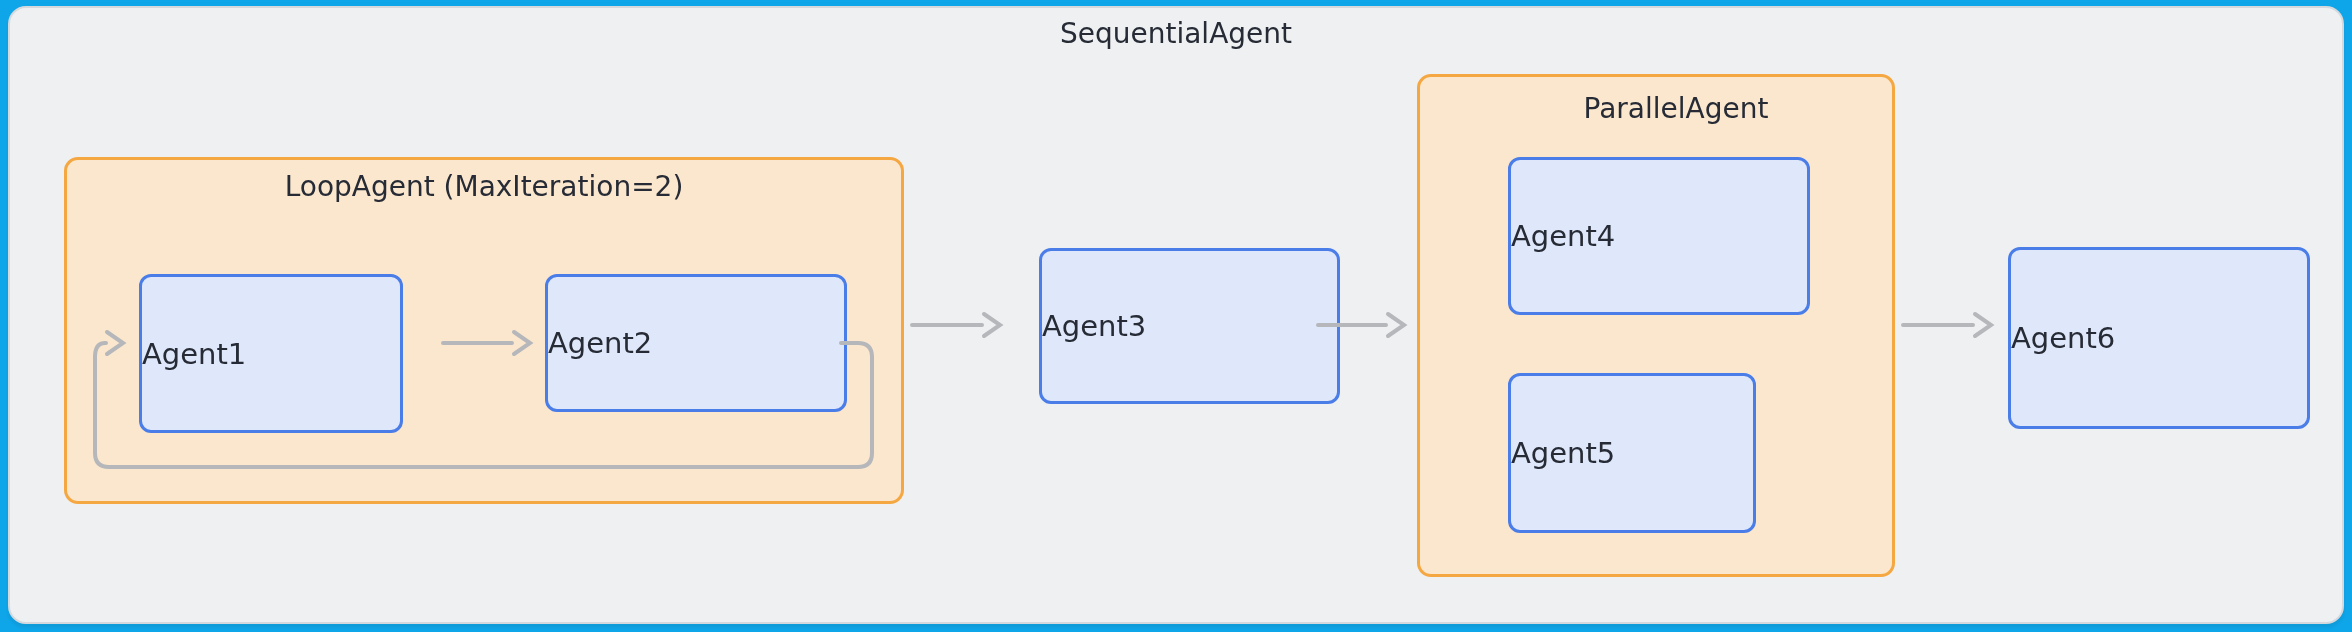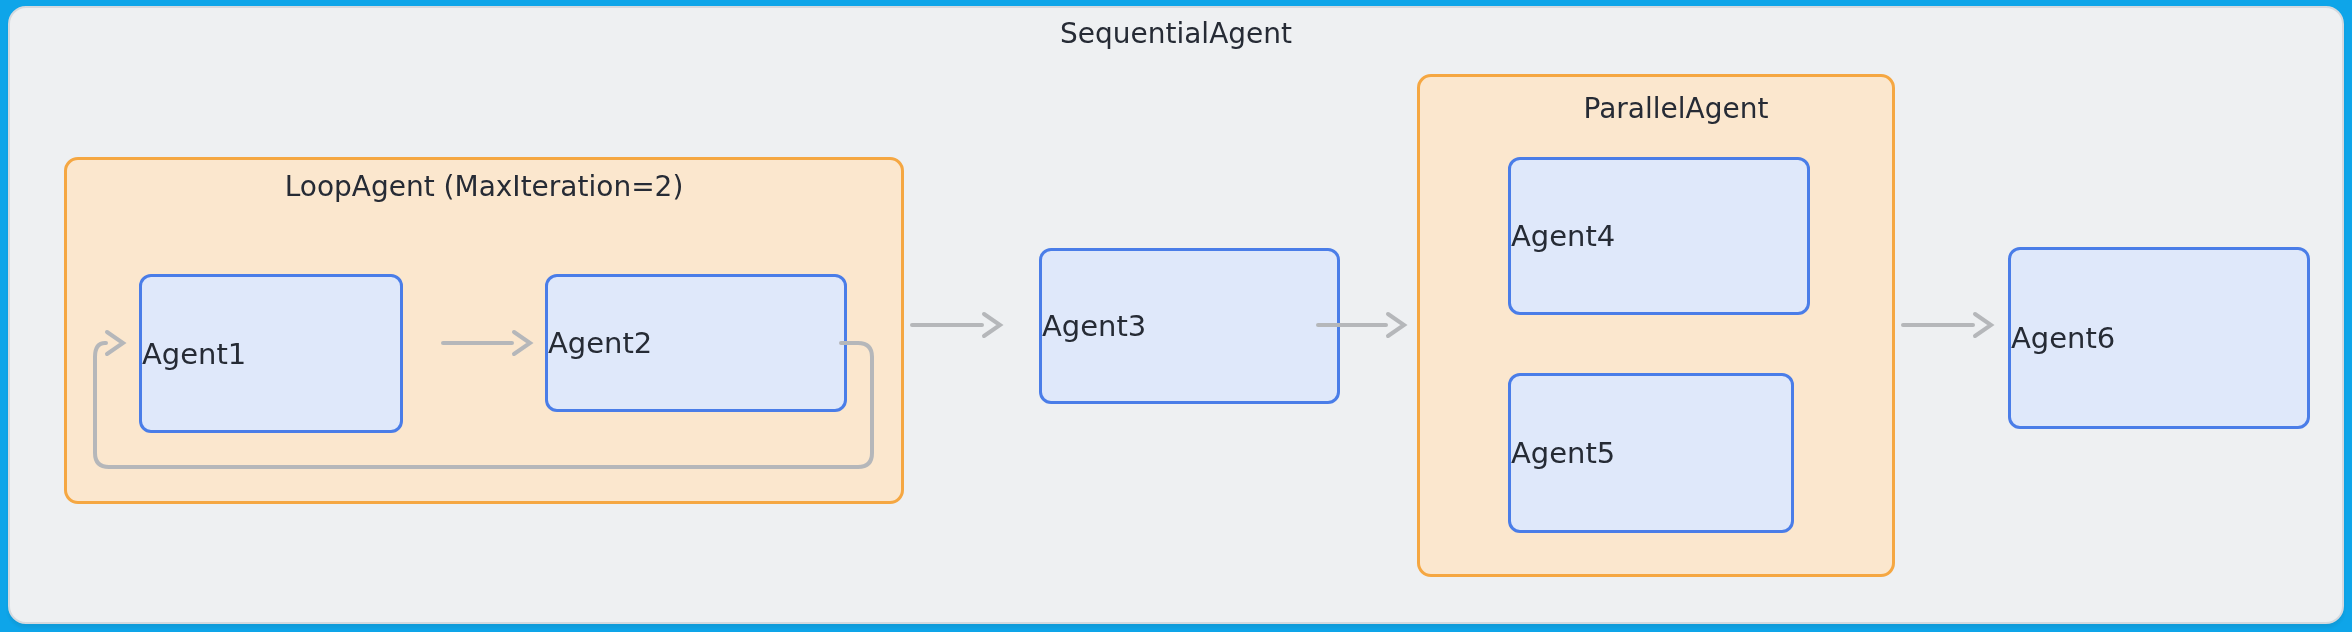--- a/index.html
+++ b/index.html
@@ -48,21 +48,21 @@
     border:3px solid var(--node-border);
     border-radius:12px;
     display:flex;align-items:center;justify-content:flex-start;
     font-size:29px;color:var(--text);
   }
   
   .node.a1{left:72px;top:114px;width:264px;height:159px;}
   .node.a2{left:478px;top:114px;width:302px;height:138px;}
   
   .node.a4{left:88px;top:80px;width:302px;height:158px;}
-  .node.a5{left:88px;top:296px;width:286px;height:160px;}
+  .node.a5{left:88px;top:296px;width:248px;height:160px;}
   
   .node.a3{left:999px;top:240px;width:301px;height:156px;margin-left:30px;}
   .node.a6{left:1990px;top:239px;width:302px;height:182px;margin-left:8px;}
 
   .edges{position:absolute;left:0;top:0;width:2352px;height:632px;pointer-events:none;}
   .edges path{fill:none;stroke:var(--arrow);stroke-width:4;stroke-linecap:round;stroke-linejoin:miter;}
 </style>
 </head>
 <body>
 

